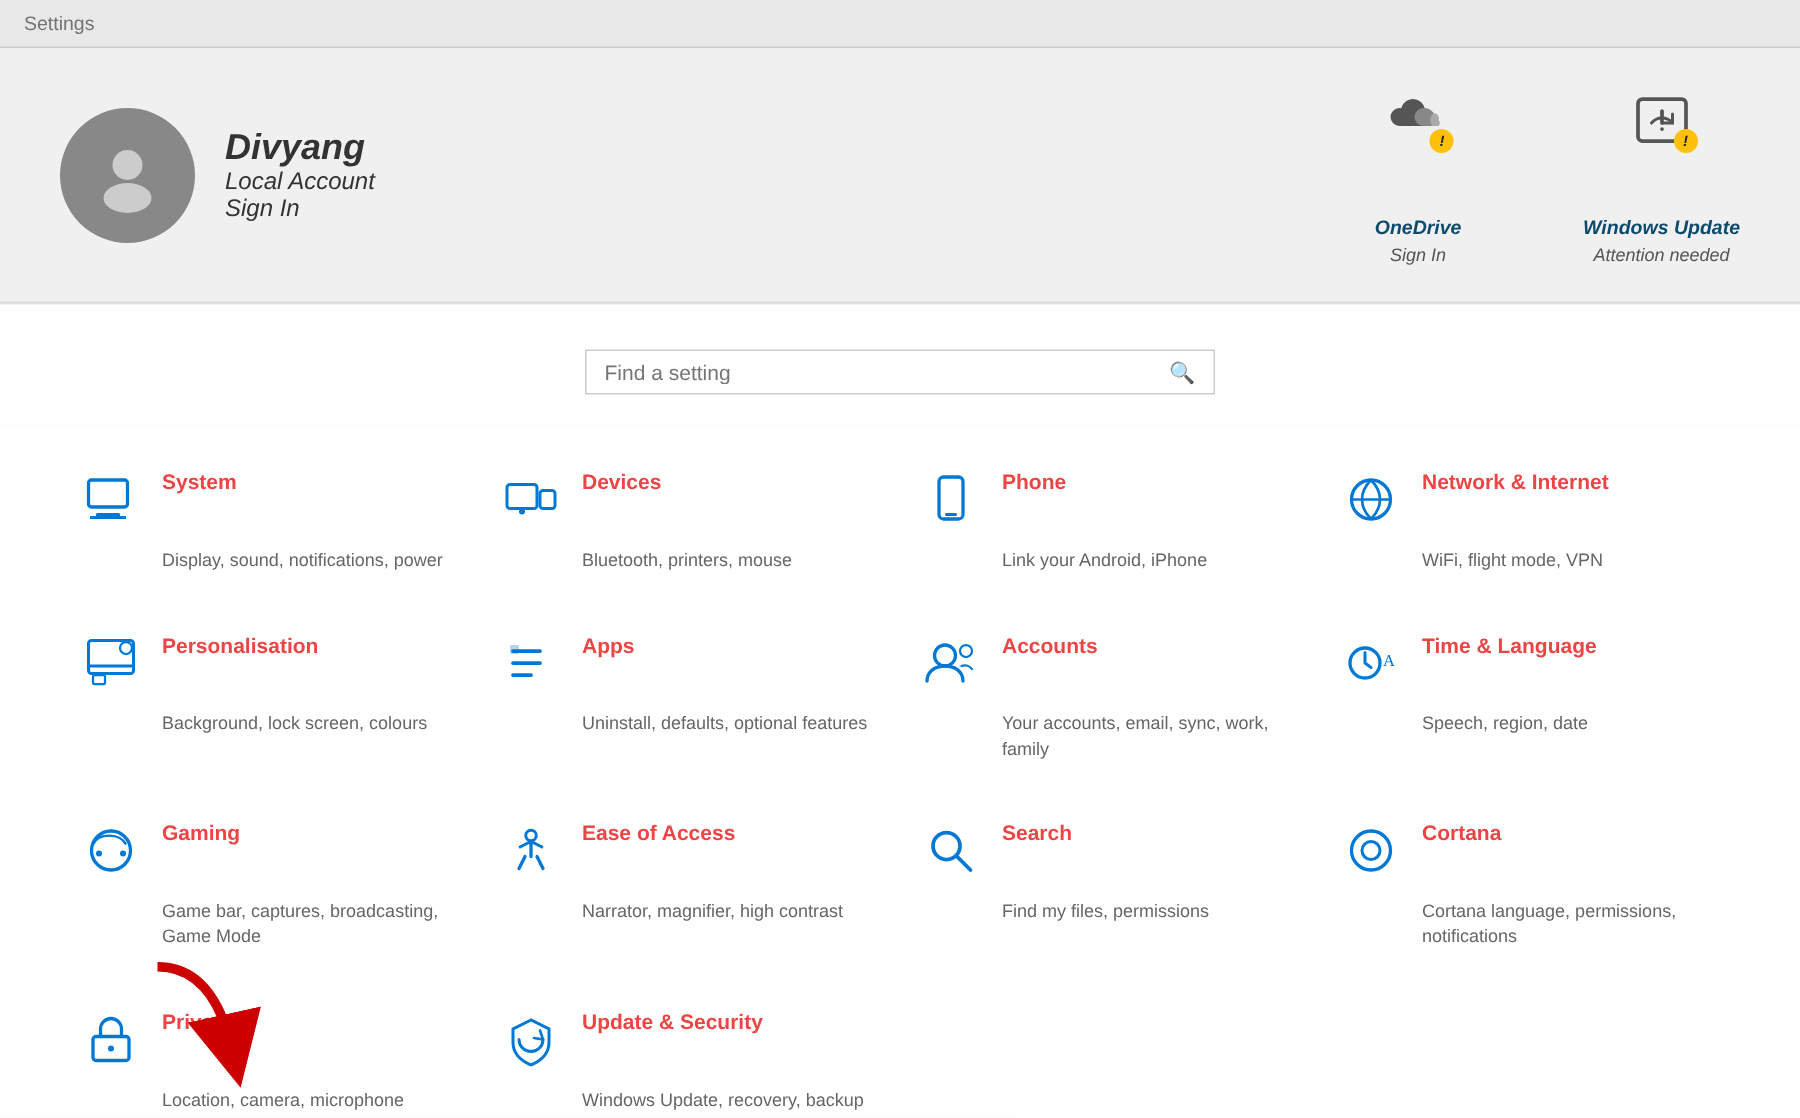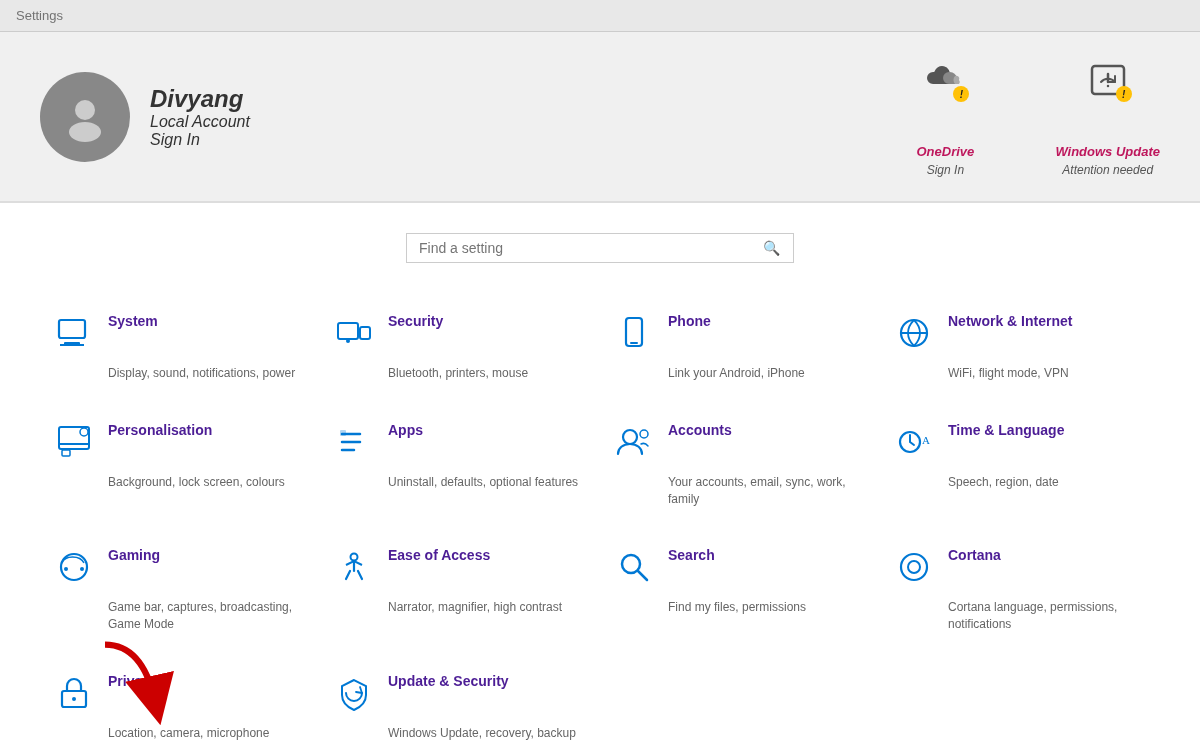--- a/index.html
+++ b/index.html
@@ -87,42 +87,42 @@
       align-items: center;
       justify-content: center;
       font-size: 10px;
       font-weight: bold;
       color: #222;
     }
 
     .widget-label {
       font-size: 13px;
       font-weight: 600;
-      color: #be185d;
+      color: #0c4a6e;
       margin-top: 36px;
     }
 
     .widget-sublabel {
       font-size: 12px;
       color: #555;
     }
 
     .search-section {
       display: flex;
       justify-content: center;
       padding: 30px 0 20px;
       background: #fff;
     }
 
     .search-box {
       display: flex;
       align-items: center;
       border: 1px solid #ccc;
       background: #fff;
-      width: 388px;
+      width: 420px;
       padding: 6px 12px;
     }
 
     .search-box input {
       border: none;
       outline: none;
       flex: 1;
       font-size: 14px;
       color: #555;
       background: transparent;
@@ -157,21 +157,21 @@
     }
 
     .setting-icon svg {
       width: 36px;
       height: 36px;
     }
 
     .setting-text .setting-title {
       font-size: 14px;
       font-weight: 600;
-      color: #4c1d95;
+      color: #ef4444;
       margin-bottom: 4px;
     }
 
     .setting-text .setting-desc {
       font-size: 12px;
       color: #666;
       line-height: 1.4;
       margin-top: 36px;
     }
 
@@ -281,21 +281,21 @@
   </div>
       <div class="setting-item">
     <div class="setting-icon">
       <svg viewBox="0 0 36 36" fill="none" xmlns="http://www.w3.org/2000/svg">
             <rect x="2" y="8" width="20" height="16" rx="2" stroke="#0078d4" stroke-width="2" fill="none"></rect>
             <rect x="24" y="12" width="10" height="12" rx="2" stroke="#0078d4" stroke-width="2" fill="none"></rect>
             <circle cx="12" cy="26" r="2" fill="#0078d4"></circle>
           </svg>
     </div>
     <div class="setting-text">
-      <div class="setting-title">Security</div>
+      <div class="setting-title">Devices</div>
       <div class="setting-desc">Bluetooth, printers, mouse</div>
     </div>
   </div>
       <div class="setting-item">
     <div class="setting-icon">
       <svg viewBox="0 0 36 36" fill="none" xmlns="http://www.w3.org/2000/svg">
             <rect x="10" y="3" width="16" height="28" rx="3" stroke="#0078d4" stroke-width="2.2" fill="none"></rect>
             <line x1="15" y1="28" x2="21" y2="28" stroke="#0078d4" stroke-width="2" stroke-linecap="round"></line>
           </svg>
     </div>

